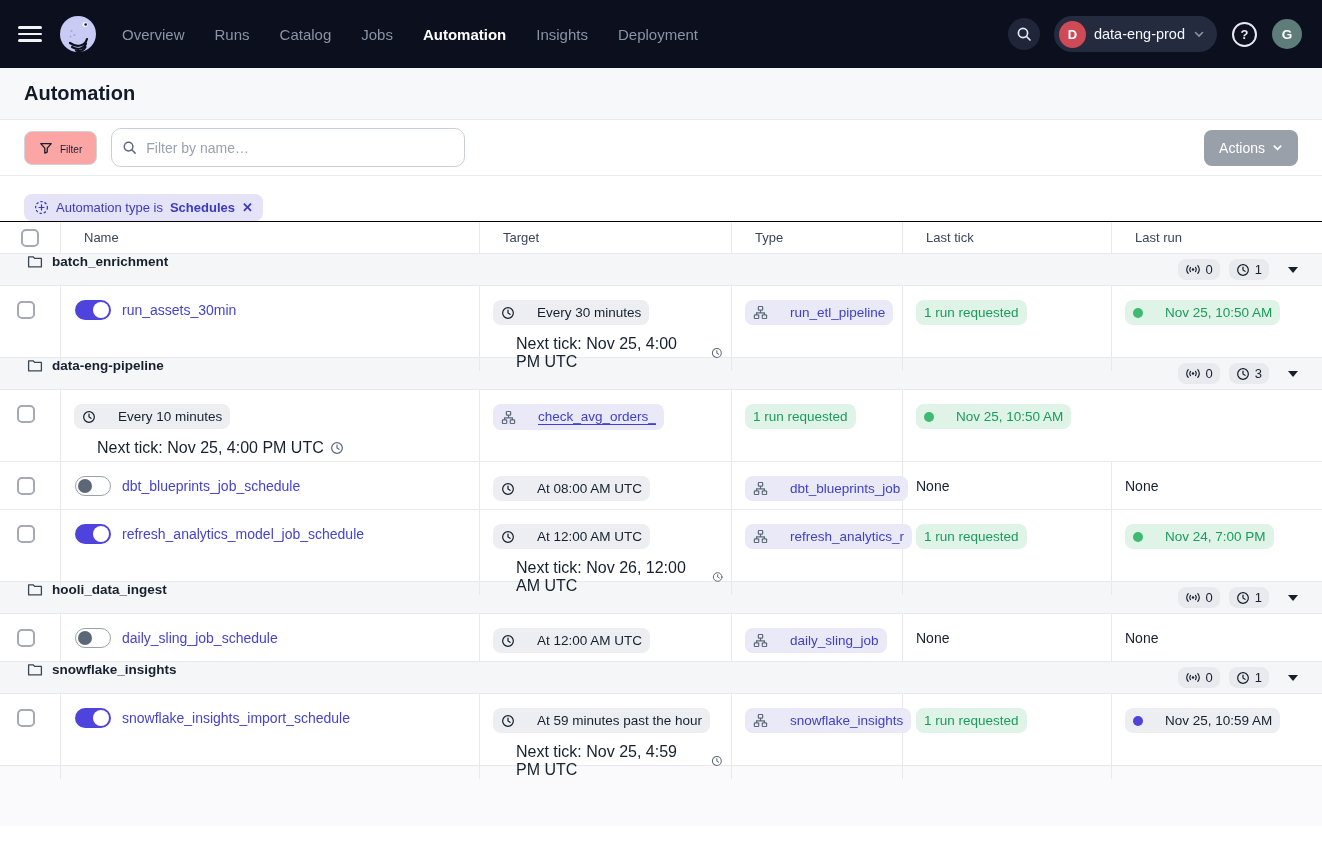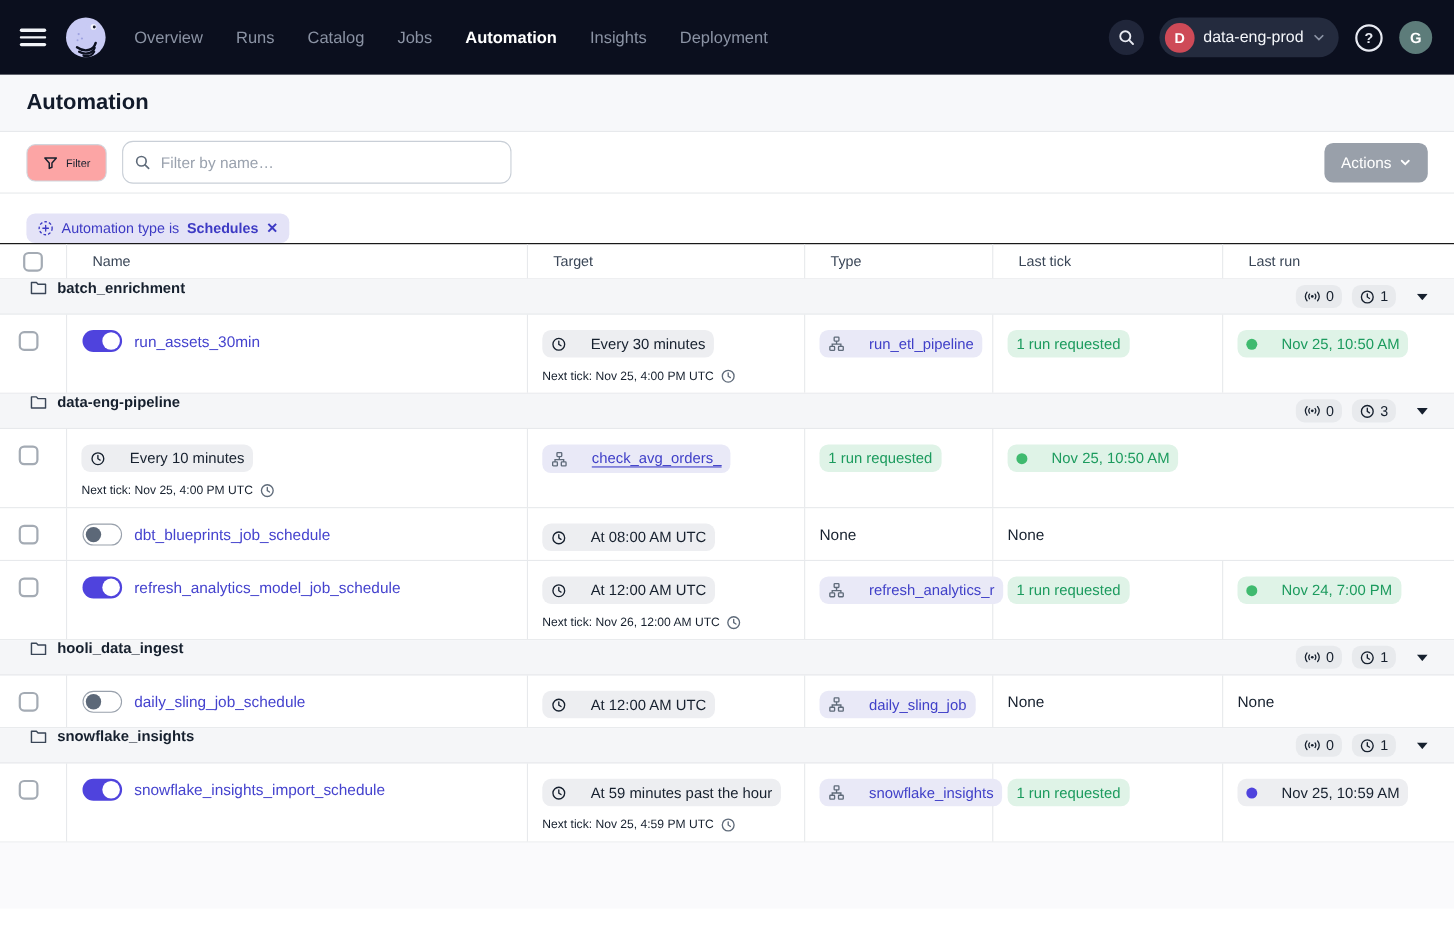--- a/index.html
+++ b/index.html
@@ -79,21 +79,21 @@
   .pill { display:inline-flex; align-items:center; gap:22px; border-radius:8px; padding:5px 8px; font-size:13.5px; }
   .pill-gray { background:#EDEEF1; color:#16202E; }
   .pill-lav { background:#E9E9F7; color:#4040C8; cursor:pointer; }
   .pill-lav svg { color:#5F6B7A; }
   .pill-lav.trunc .pill-label { border-bottom:1px solid #4040C8; }
   .pill-green { background:#DFF3E7; color:#1C9B5E; cursor:pointer; }
   .pill-gray.runpill { cursor:pointer; }
   .dot { width:10px; height:10px; border-radius:50%; flex:none; }
   .dot.green { background:#3FBA6F; }
   .dot.blurple { background:#4F43DD; }
-  .next-tick { margin-top:10px; font-size:11px; color:#16202E; display:flex; align-items:center; gap:6px; }
+  .next-tick { margin-top:10px; font-size:16px; color:#16202E; display:flex; align-items:center; gap:6px;margin-left:23px; }
   .next-tick svg { color:#5F6B7A; }
   .none-text { font-size:14px; color:#16202E; padding-top:2px; display:inline-block; }
 
   .page-bottom { height:60px; background:#FAFAFC; }
 </style>
 </head>
 <body>
 
 <div class="topnav">
   <div class="hamburger">
@@ -332,20 +332,29 @@
           </span>
         <a class="name-link">dbt_blueprints_job_schedule</a>
       </div>
       <div class="td"><span class="pill pill-gray">
             <svg width="14" height="14" viewBox="0 0 16 16" fill="none" stroke="#16202E" stroke-width="1.4" stroke-linecap="round">
               <circle cx="8" cy="8" r="6.1"></circle>
               <path d="M8 4.7V8l2.3 1.5"></path>
             </svg>
             <span>At 08:00 AM UTC</span>
           </span></div>
+      <div class="td"><span class="pill pill-lav">
+            <svg width="15" height="15" viewBox="0 0 16 16" fill="none" stroke="#5F6B7A" stroke-width="1.3">
+              <rect x="5.7" y="1.6" width="4.6" height="3.8" rx="0.7"></rect>
+              <rect x="1.5" y="10.6" width="4.6" height="3.8" rx="0.7"></rect>
+              <rect x="9.9" y="10.6" width="4.6" height="3.8" rx="0.7"></rect>
+              <path d="M8 5.4v3M3.8 10.6V8.4h8.4v2.2"></path>
+            </svg>
+            <span class="pill-label">dbt_blueprints_job</span>
+          </span></div>
       <div class="td"><span class="none-text">None</span></div>
       <div class="td"><span class="none-text">None</span></div>
     </div>
     <div class="tbl-grid data-row tall">
       <div class="td cb">
           <span class="checkbox"></span>
         </div>
       <div class="td name-cell">
         <span class="toggle on">
             <span class="knob"></span>

